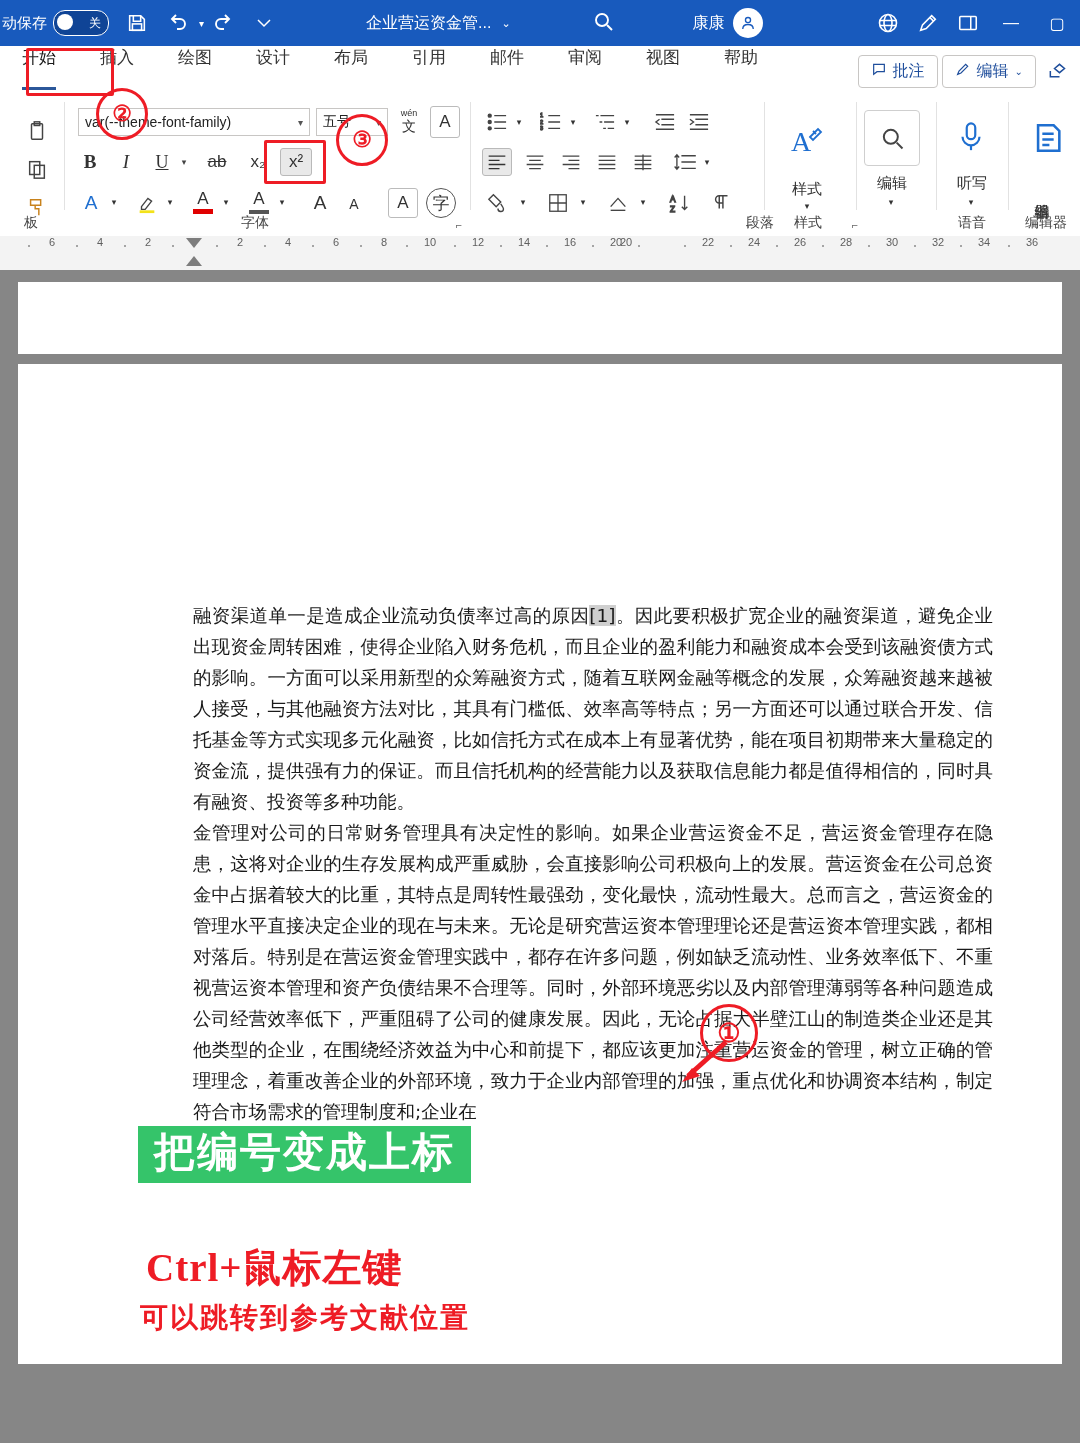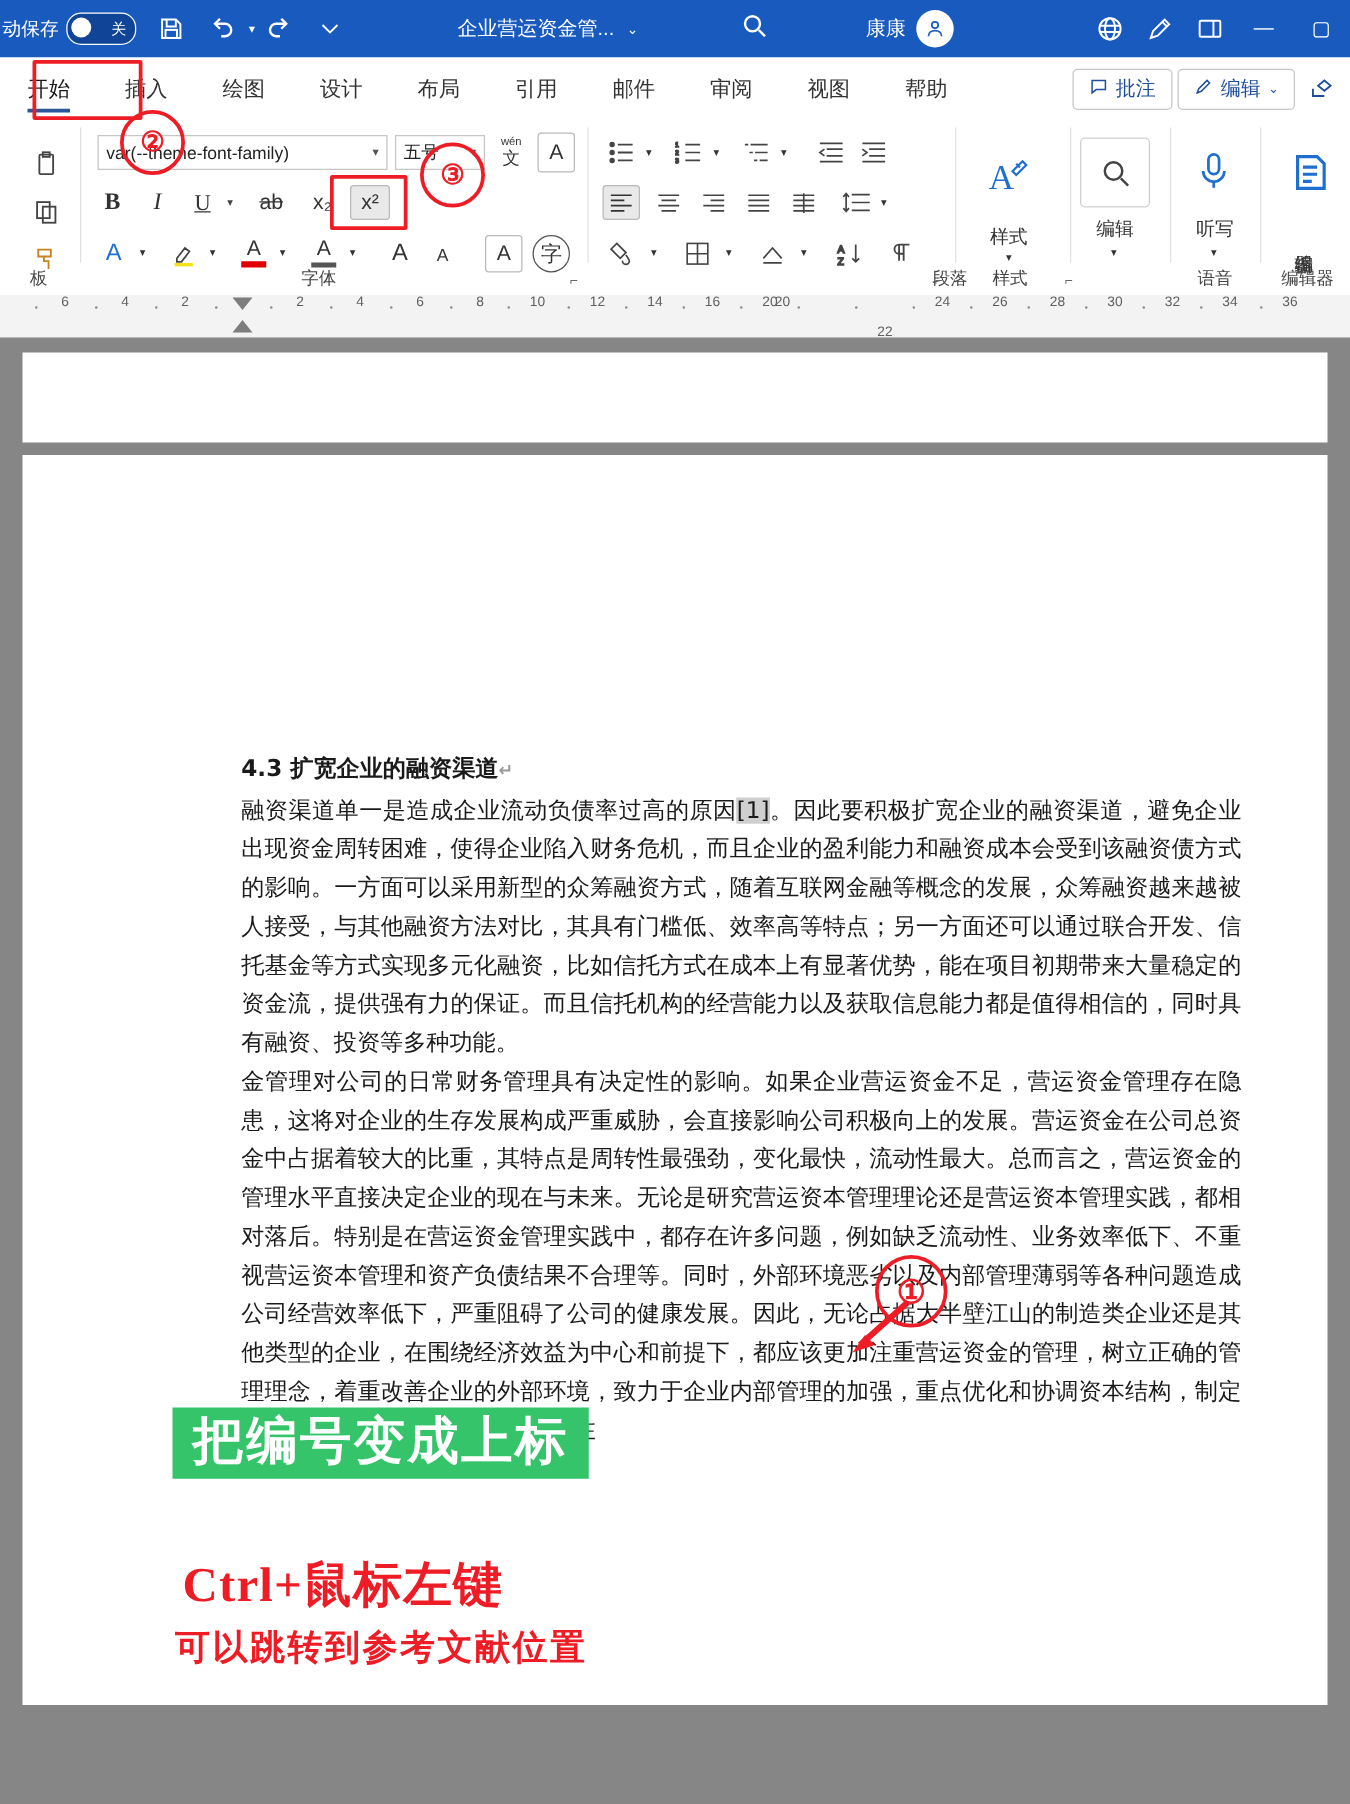--- a/index.html
+++ b/index.html
@@ -103,21 +103,21 @@
     width: 1080px; height: 50px;
     background: #ffffff;
     display: flex;
     align-items: center;
     font-size: 17px;
     color: #333333;
   }
   .tab {
     padding: 0 22px;
     height: 50px;
-    display: flex; align-items: center;
+    display: flex; 
     white-space: nowrap;
   }
   .tab.active { color: #1a1a1a; font-weight: normal; }
   .tab.active .tab-underline {
     position: absolute;
     bottom: 6px;
     left: 22px; right: 22px;
     height: 3px;
     background: #2b579a;
   }
@@ -710,21 +710,21 @@
   <div class="rt" style="left:240px;">2</div>
   <div class="rt" style="left:288px;">4</div>
   <div class="rt" style="left:336px;">6</div>
   <div class="rt" style="left:384px;">8</div>
   <div class="rt" style="left:430px;">10</div>
   <div class="rt" style="left:478px;">12</div>
   <div class="rt" style="left:524px;">14</div>
   <div class="rt" style="left:570px;">16</div>
   <div class="rt" style="left:616px;">20</div>
   <div class="rt" style="left:626px;">20</div>
-  <div class="rt" style="left:708px;margin-top:24px;">22</div>
+  <div class="rt" style="left:708px;">22</div>
   <div class="rt" style="left:754px;">24</div>
   <div class="rt" style="left:800px;">26</div>
   <div class="rt" style="left:846px;">28</div>
   <div class="rt" style="left:892px;">30</div>
   <div class="rt" style="left:938px;">32</div>
   <div class="rt" style="left:984px;">34</div>
   <div class="rt" style="left:1032px;">36</div>
   <div class="rtick" style="left:28px"></div>
     <div class="rtick" style="left:76px"></div>
   <div class="rtick" style="left:124px"></div>
@@ -748,23 +748,20 @@
   <div class="rtick" style="left:960px"></div>
     <div class="rtick" style="left:1008px"></div>
   <div class="indent-top"></div>
   <div class="indent-bot"></div>
 </div>
 
 <div class="docarea">
   <div class="page-prev"></div>
   <div class="page">
     <div class="docbody">
-      <p class="heading">
-        <span>4.3 扩宽企业的融资渠道</span><span class="pilcrow">↵</span>
-      </p>
       <p>
         <span>融资渠道单一是造成企业流动负债率过高的原因</span><span class="sel">[1]</span><span>。因此要积极扩宽企业的融资渠道，避免企业出现资金周转困难，使得企业陷入财务危机，而且企业的盈利能力和融资成本会受到该融资债方式的影响。一方面可以采用新型的众筹融资方式，随着互联网金融等概念的发展，众筹融资越来越被人接受，与其他融资方法对比，其具有门槛低、效率高等特点；另一方面还可以通过联合开发、信托基金等方式实现多元化融资，比如信托方式在成本上有显著优势，能在项目初期带来大量稳定的资金流，提供强有力的保证。而且信托机构的经营能力以及获取信息能力都是值得相信的，同时具有融资、投资等多种功能。</span>
       </p>
       <p style="margin-top:0">金管理对公司的日常财务管理具有决定性的影响。如果企业营运资金不足，营运资金管理存在隐患，这将对企业的生存发展构成严重威胁，会直接影响公司积极向上的发展。营运资金在公司总资金中占据着较大的比重，其特点是周转性最强劲，变化最快，流动性最大。总而言之，营运资金的管理水平直接决定企业的现在与未来。无论是研究营运资本管理理论还是营运资本管理实践，都相对落后。特别是在营运资金管理实践中，都存在许多问题，例如缺乏流动性、业务效率低下、不重视营运资本管理和资产负债结果不合理等。同时，外部环境恶劣以及内部管理薄弱等各种问题造成公司经营效率低下，严重阻碍了公司的健康发展。因此，无论占据大半壁江山的制造类企业还是其他类型的企业，在围绕经济效益为中心和前提下，都应该更加注重营运资金的管理，树立正确的管理理念，着重改善企业的外部环境，致力于企业内部管理的加强，重点优化和协调资本结构，制定符合市场需求的管理制度和;企业在</p>
     </div>
 
     <div class="circ-one">①</div>
     <svg class="arrow-svg" width="90" height="60">
       <path d="M78 6 L40 40" stroke="#ee1c25" stroke-width="5" fill="none"></path>
       <path d="M34 46 L52 40 L44 32 Z" fill="#ee1c25"></path>

